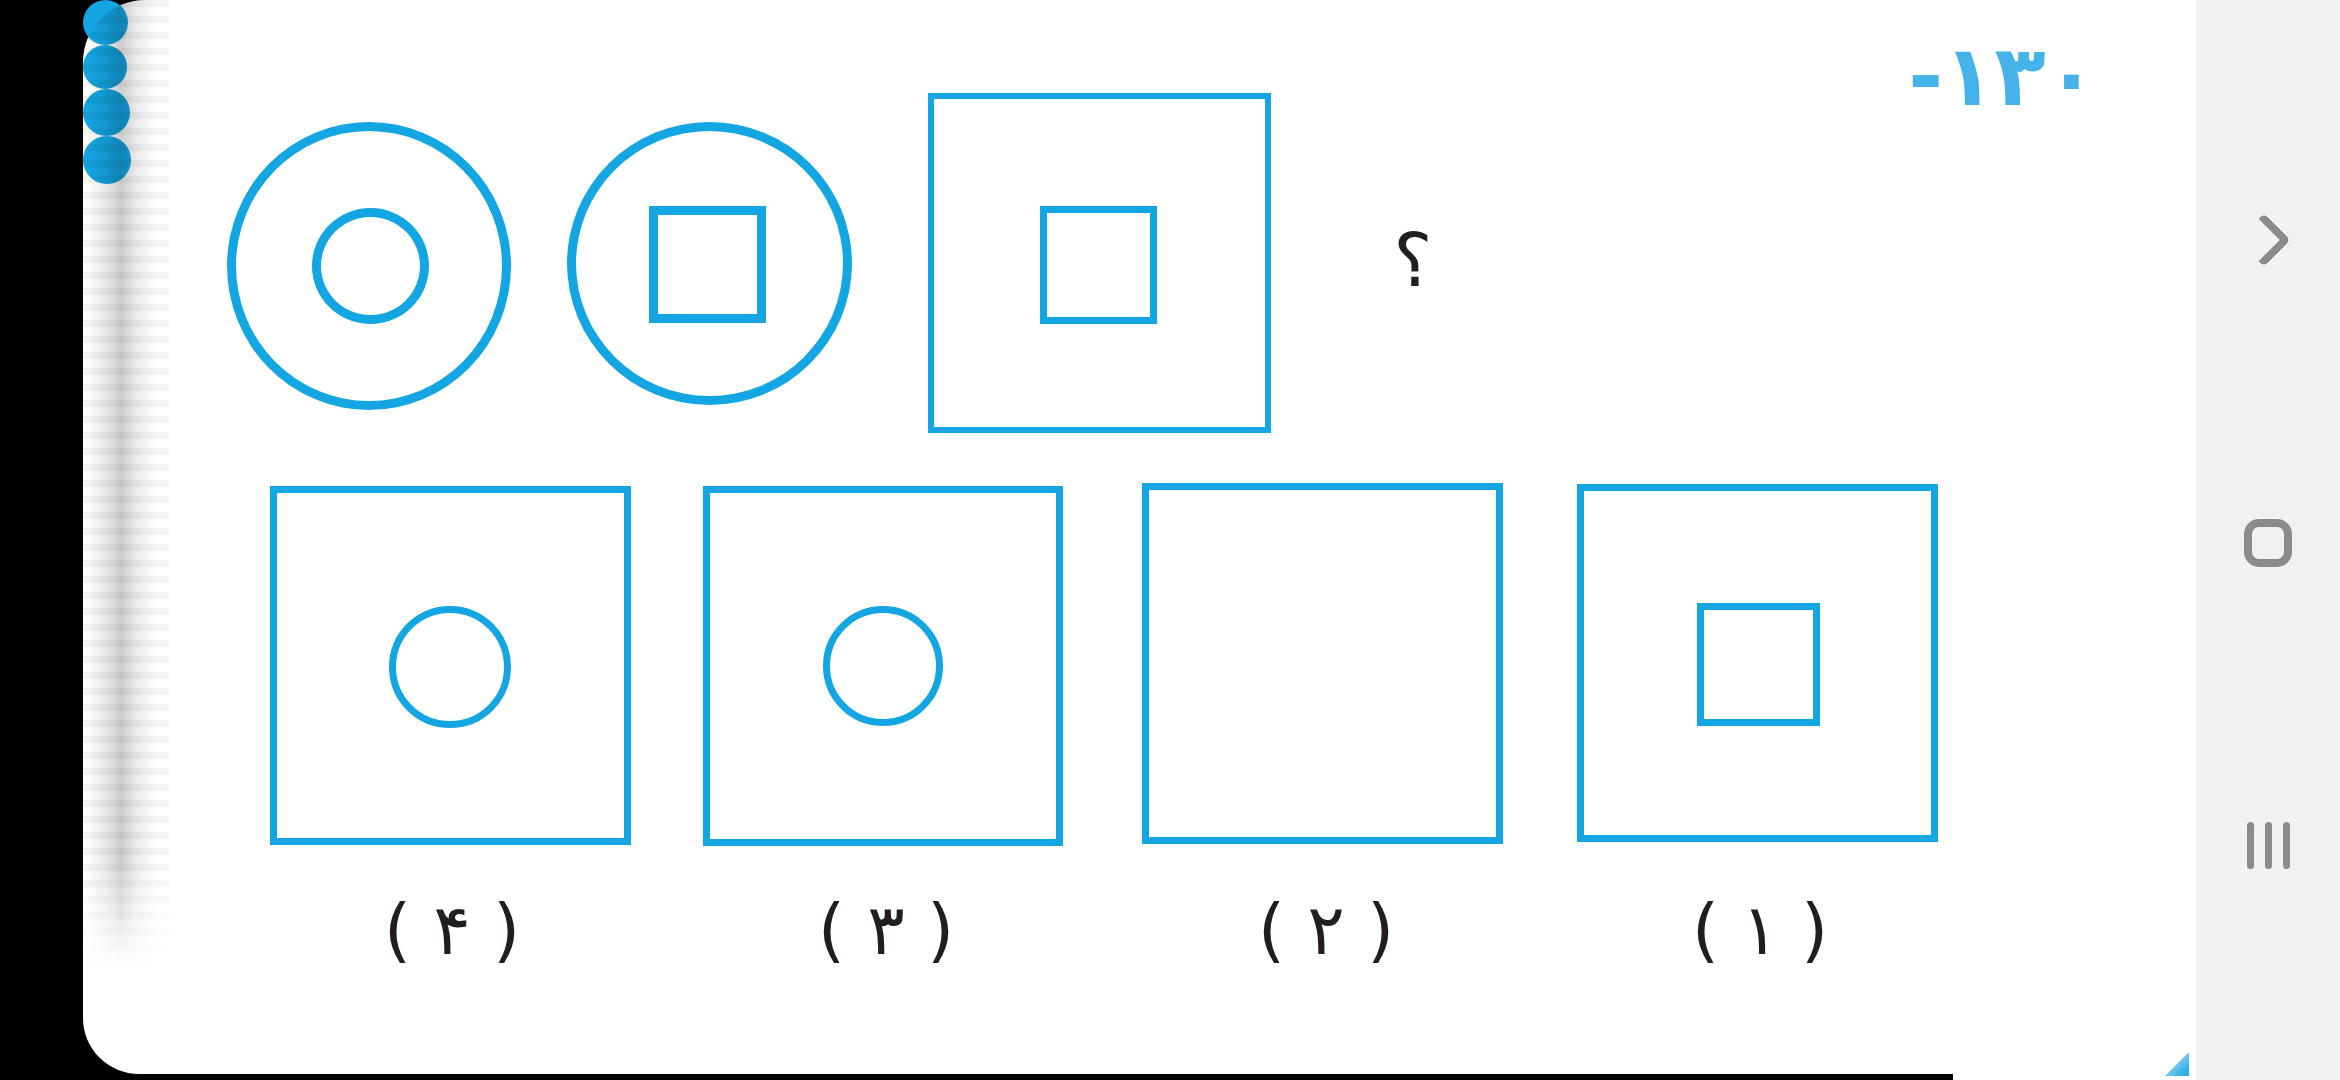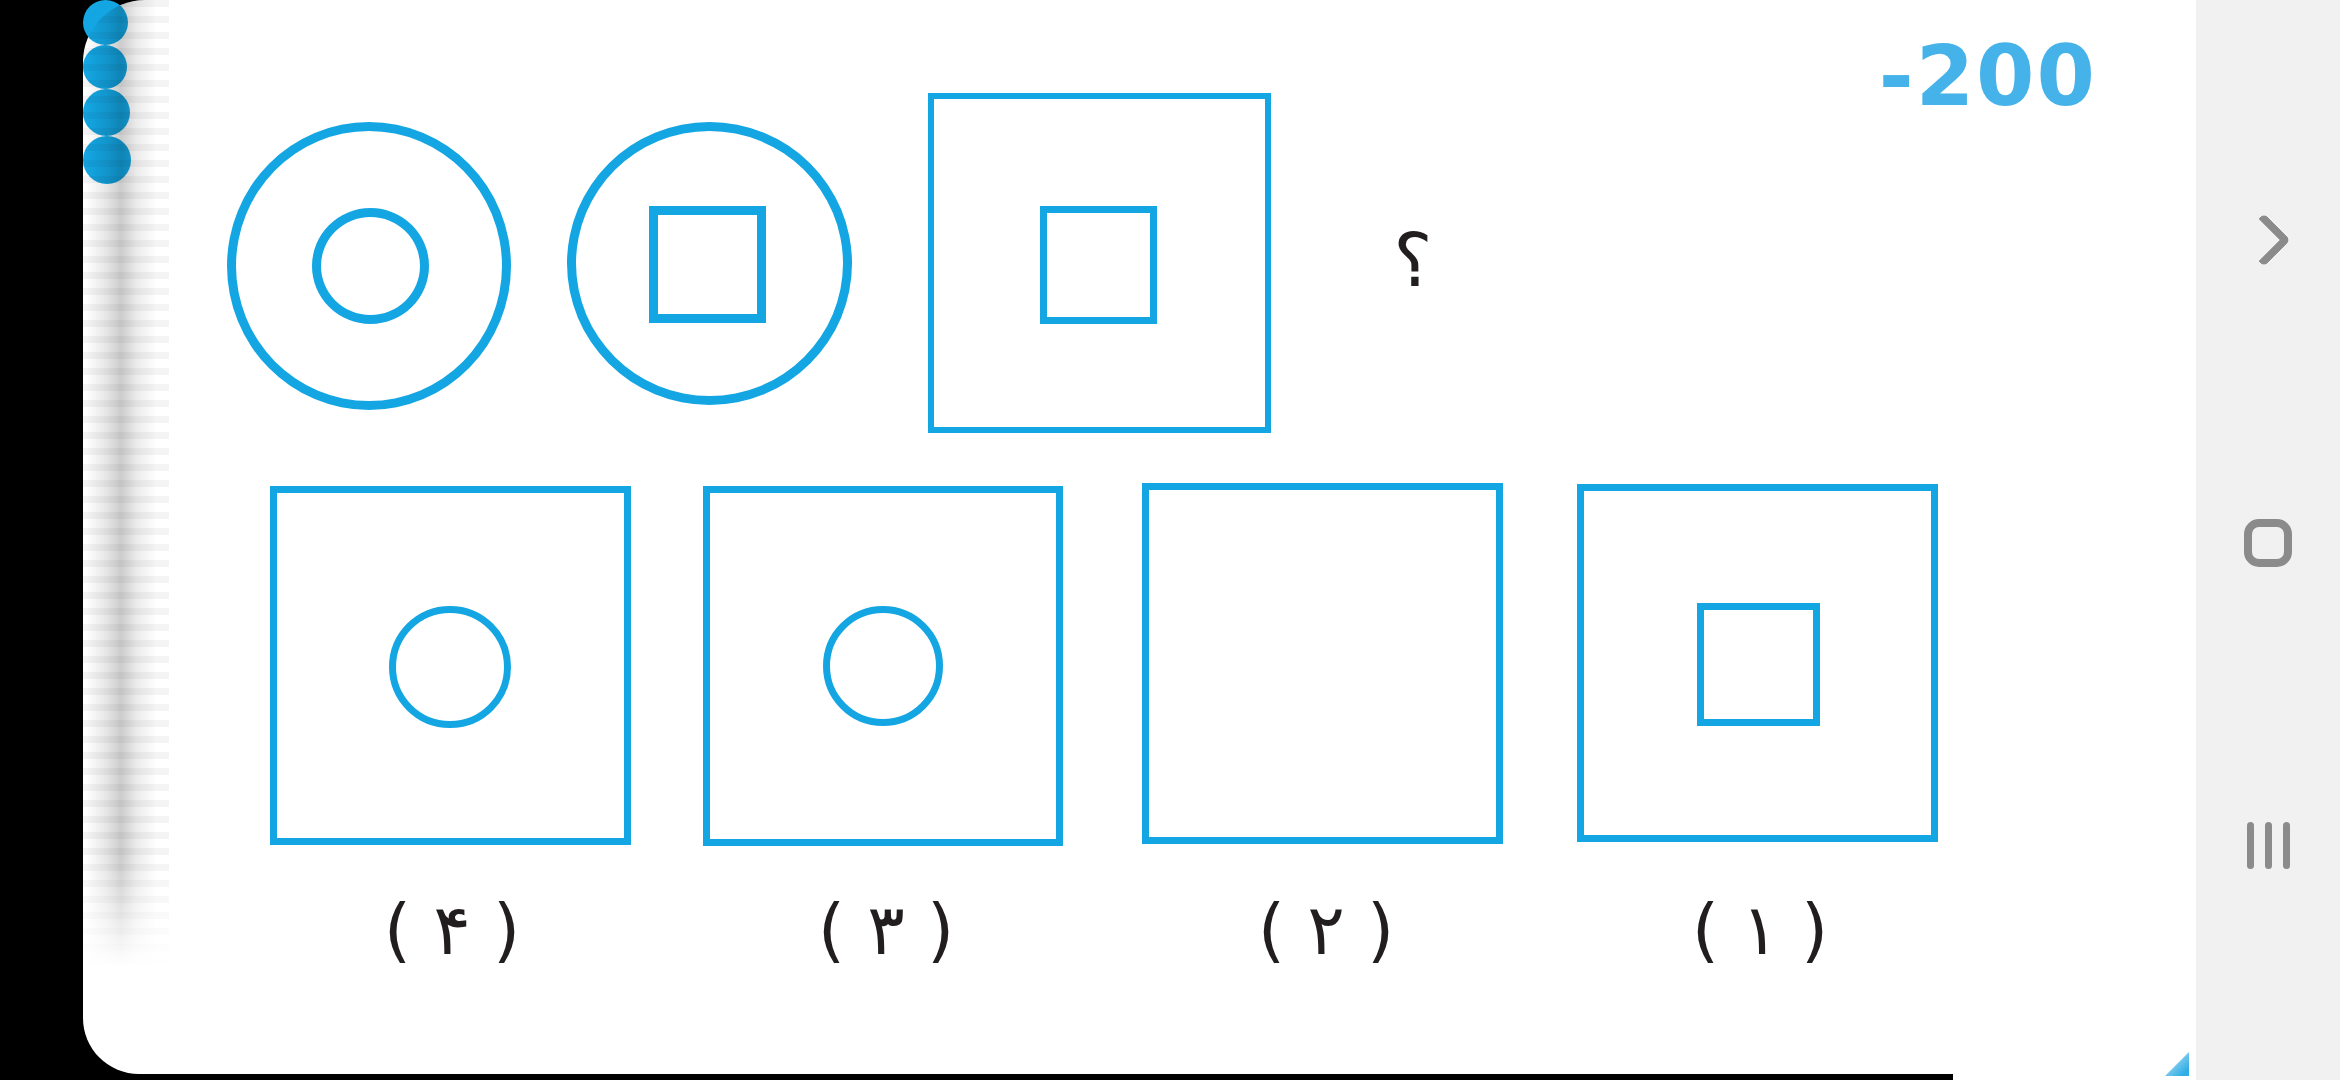--- a/index.html
+++ b/index.html
@@ -115,21 +115,21 @@
   .bars span{display:block;width:7px;height:47px;border-radius:4px;background:var(--nav-icon,#8b8b8b);}
 </style>
 </head>
 <body>
 
 <div class="screen">
 
   <main class="page">
     <div class="scan-edge"></div>
 
-    <div class="q-number" dir="ltr">-200</div>
+    <div class="q-number" dir="ltr">-۱۳۰</div>
 
     <div class="fig round c1-outer"></div>
     <div class="fig round c1-inner"></div>
     <div class="fill c1-dot"></div>
 
     <div class="fig round c2-outer"></div>
     <div class="fig c2-square"></div>
 
     <div class="fig s3-outer"></div>
     <div class="fig s3-inner"></div>

